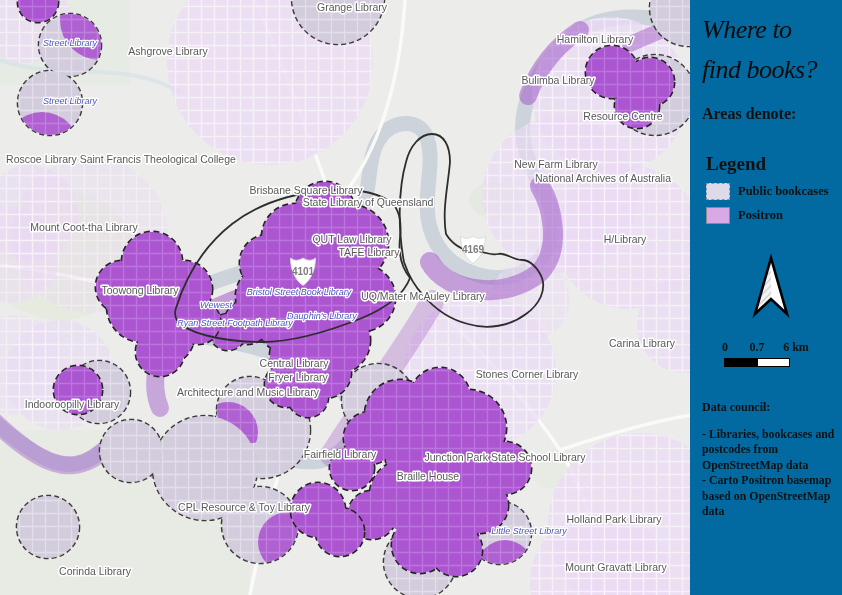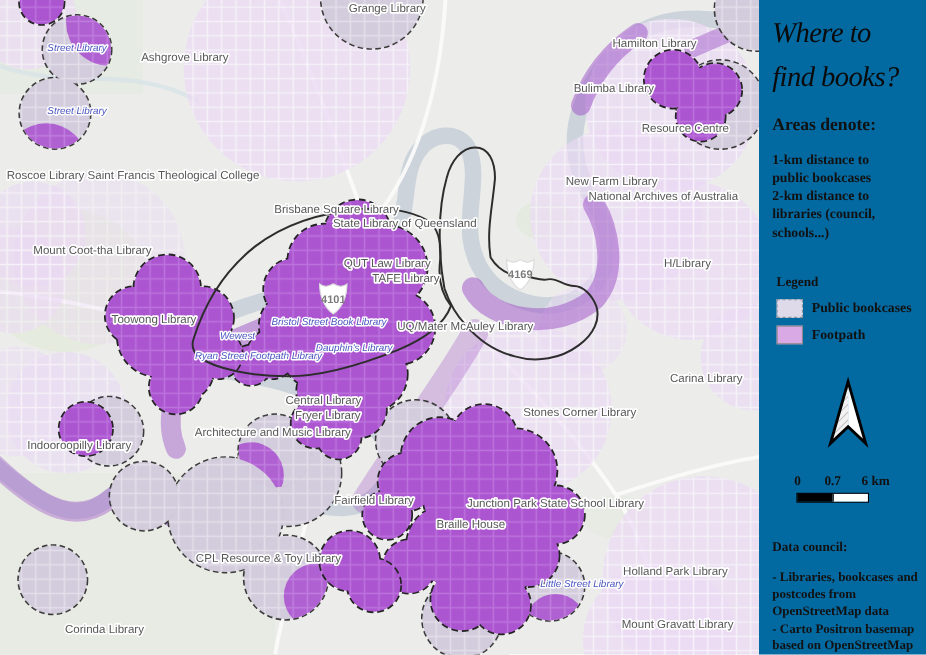--- a/index.html
+++ b/index.html
@@ -14,21 +14,21 @@
   svg text.shield-txt{font-family:"Liberation Sans",sans-serif;font-size:10px;font-weight:600;
       fill:#7c7c7c;text-anchor:middle;}
   
   #panel{position:absolute;left:690px;top:0;width:160px;height:595px;background:#0369a1;
       font-family:Liberation Serif, serif;color:#111;}
   .panel-inner{padding:10px 8px 0 12px;}
   #panel-title{font-style:italic;font-size:26px;line-height:1.55;font-weight:500;
       white-space:pre-line;color:#0a0a0a;margin-bottom:14px;letter-spacing:-.5px;}
   .p-head{font-size:16px;font-weight:600;margin-bottom:14px;}
   .p-body{font-size:12.5px;font-weight:600;line-height:1.32;white-space:pre-line;}
-  #legend-head{font-size:12px;font-weight:700;margin:30px 0 8px 4px;}
+  #legend-head{font-size:19px;font-weight:700;margin:30px 0 8px 4px;}
   .legend-row{display:flex;align-items:center;margin:0 0 7px 4px;}
   .legend-swatch{width:22px;height:15px;margin-right:8px;flex:0 0 auto;}
   .legend-label{font-size:12.5px;font-weight:600;}
   #north-arrow-box{margin:28px 0 6px 46px;}
   #scalebar-box{position:relative;margin:18px 0 0 22px;width:80px;height:34px;}
   .sb-lab{position:absolute;top:0;font-size:12px;font-weight:600;transform:translateX(-50%);white-space:nowrap;}
   #sb-bar{position:absolute;left:0;top:18px;width:64px;height:7px;border:1px solid #000;display:flex;}
   #sb-left{width:32px;height:7px;background:#000;}
   #sb-right{width:32px;height:7px;background:#fff;border-left:1px solid #000;}
   #datasrc{margin-top:26px;}
@@ -297,35 +297,30 @@
           <text x="95" y="575" class="lbl">Corinda Library</text>
         </g>
     </svg>
   </div>
 
   <div id="panel">
     <div class="panel-inner">
       <div id="panel-title">Where to
 find books?</div>
       <div class="p-head">Areas denote:</div>
-      <div class="p-body">1-km distance to
-public bookcases
-2-km distance to
-libraries (council,
-schools...)</div>
 
       <div id="legend-head">Legend</div>
       <div id="legend-items">
           <div class="legend-row">
             <span class="legend-swatch" style="background: rgb(223, 218, 234); border: 1px dashed rgb(143, 149, 160);"></span>
             <span class="legend-label">Public bookcases</span>
           </div>
           <div class="legend-row">
             <span class="legend-swatch" style="background: rgb(217, 169, 230); border: 1px solid rgb(138, 138, 138);"></span>
-            <span class="legend-label">Footpath</span>
+            <span class="legend-label">Positron</span>
           </div>
         </div>
 
       <div id="north-arrow-box">
         <svg width="46" height="66" viewBox="-23 -40 46 66">
           <defs>
             <pattern id="hatchN" width="5" height="5" patternUnits="userSpaceOnUse" patternTransform="rotate(45)">
               <rect width="5" height="5" fill="#f2f2f2"></rect>
               <line x1="0" y1="0" x2="0" y2="5" stroke="#b5b5b5" stroke-width="1.4"></line>
             </pattern>

